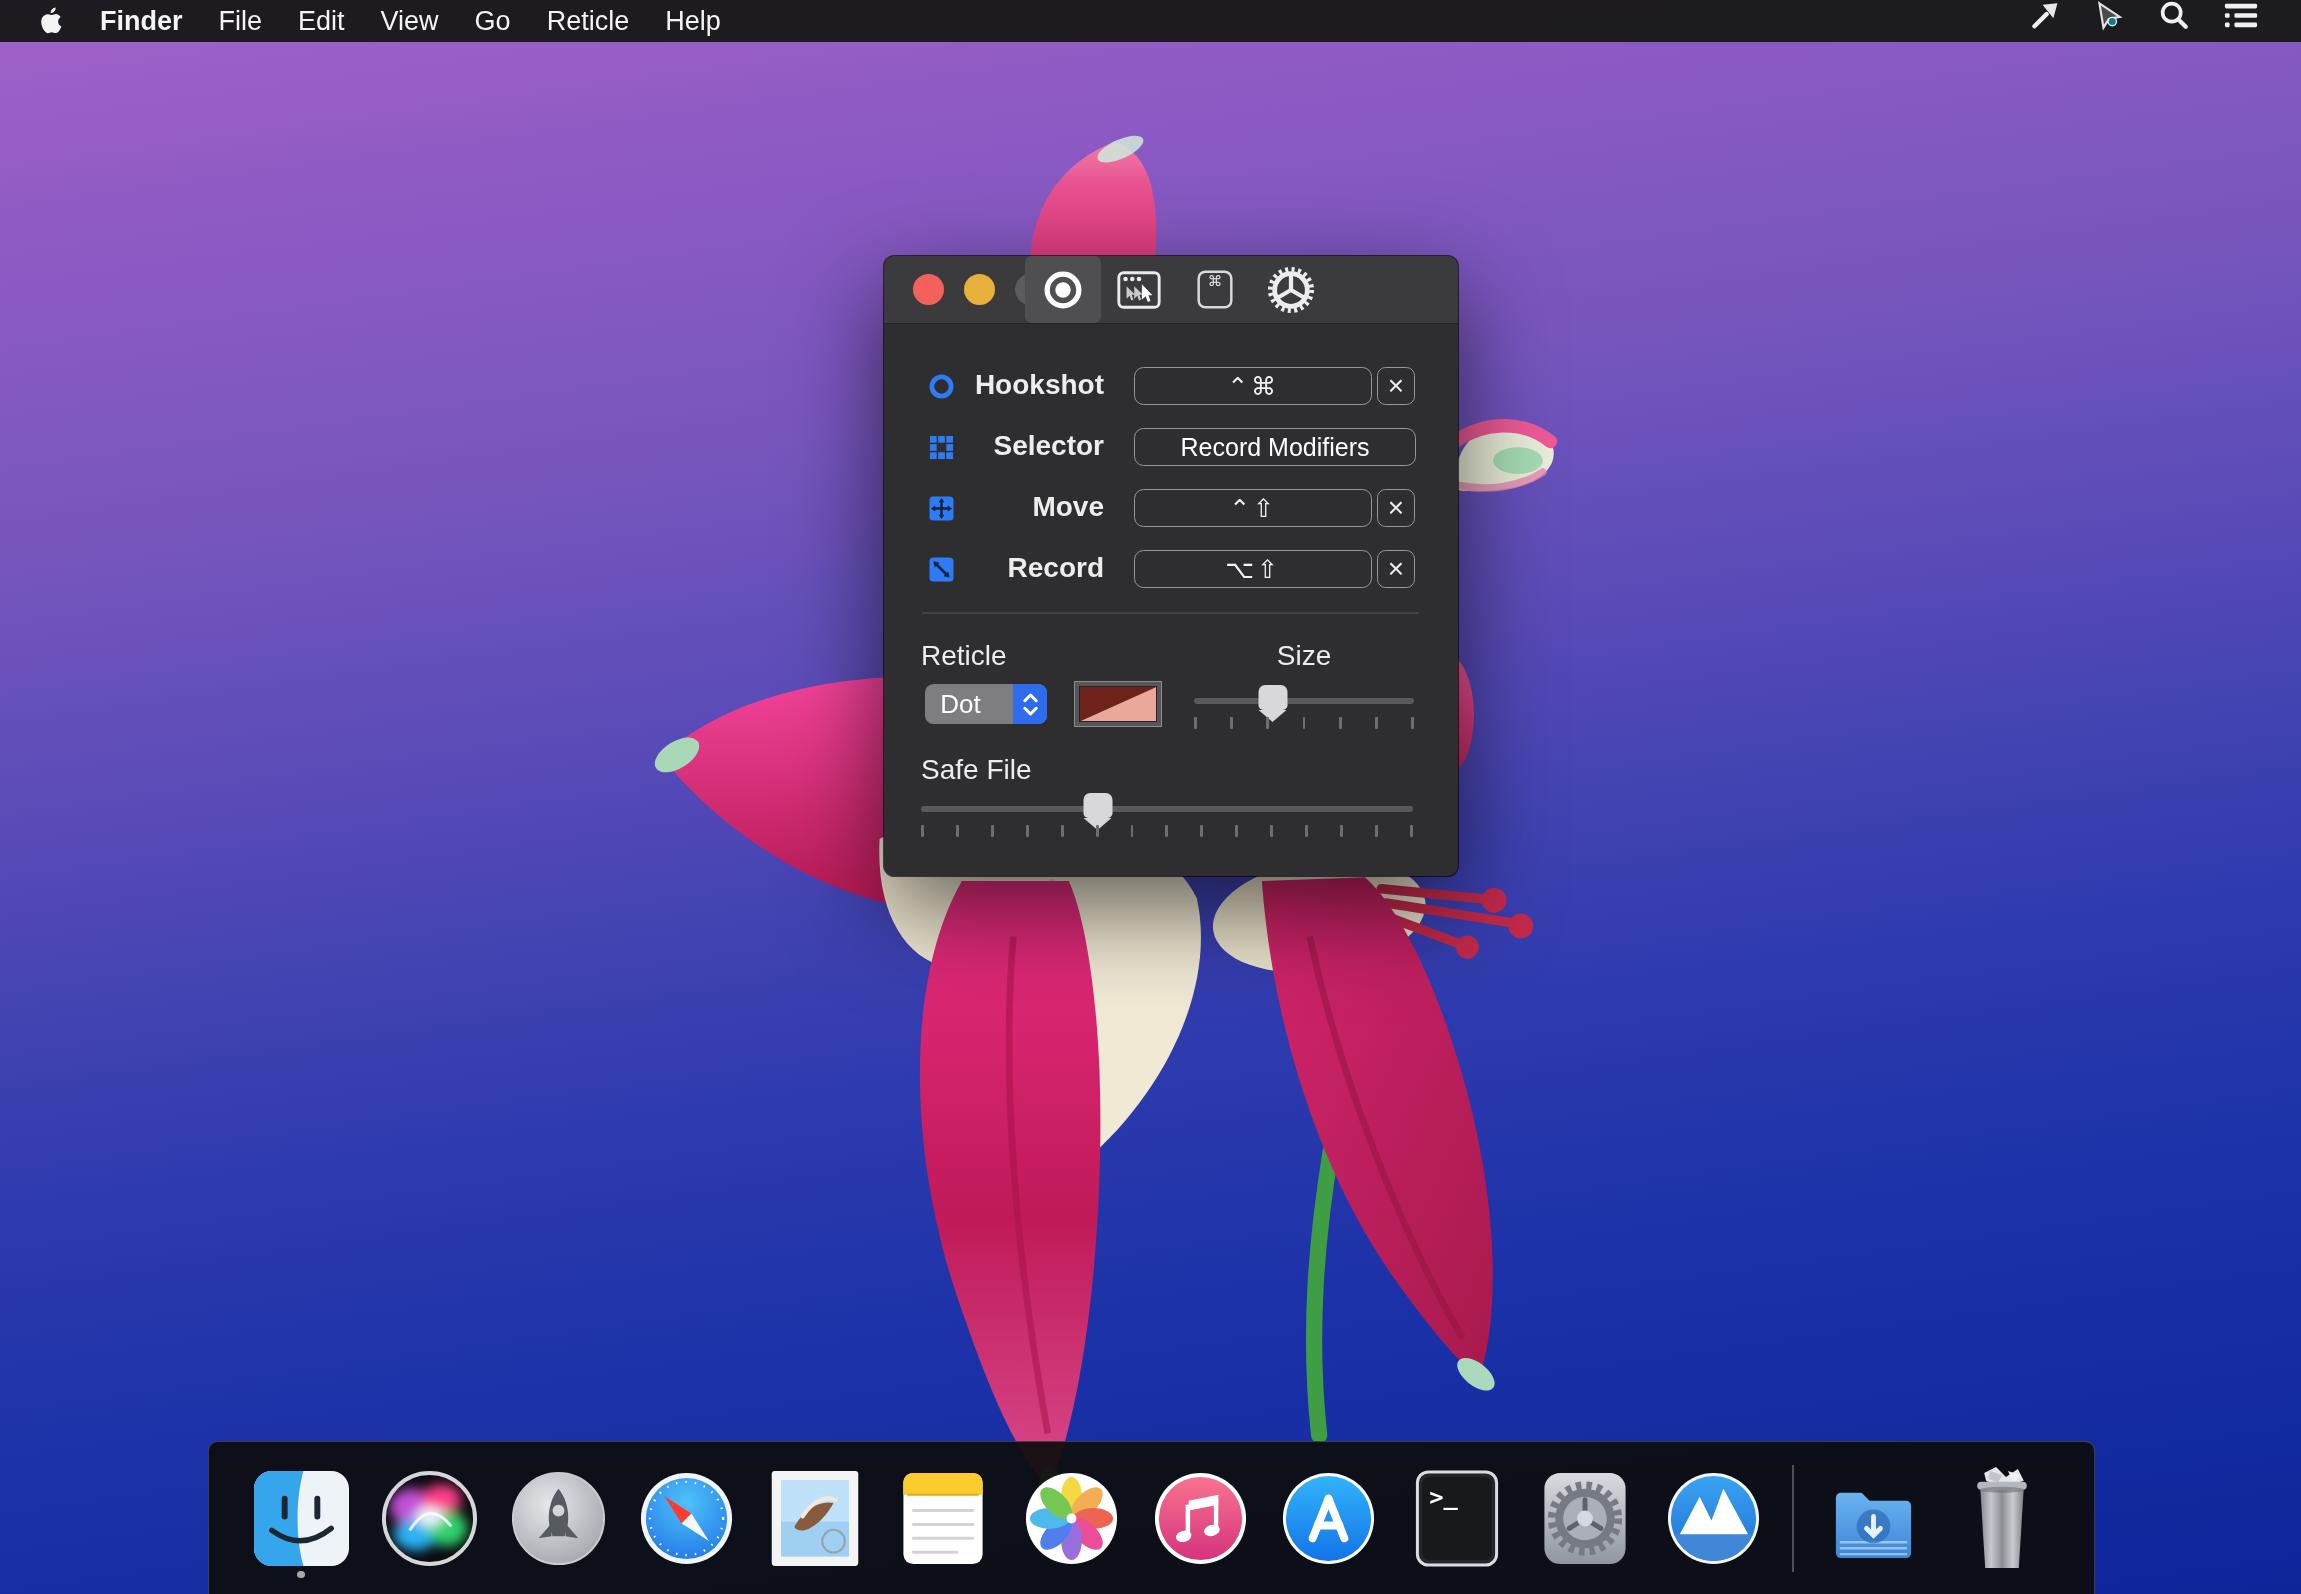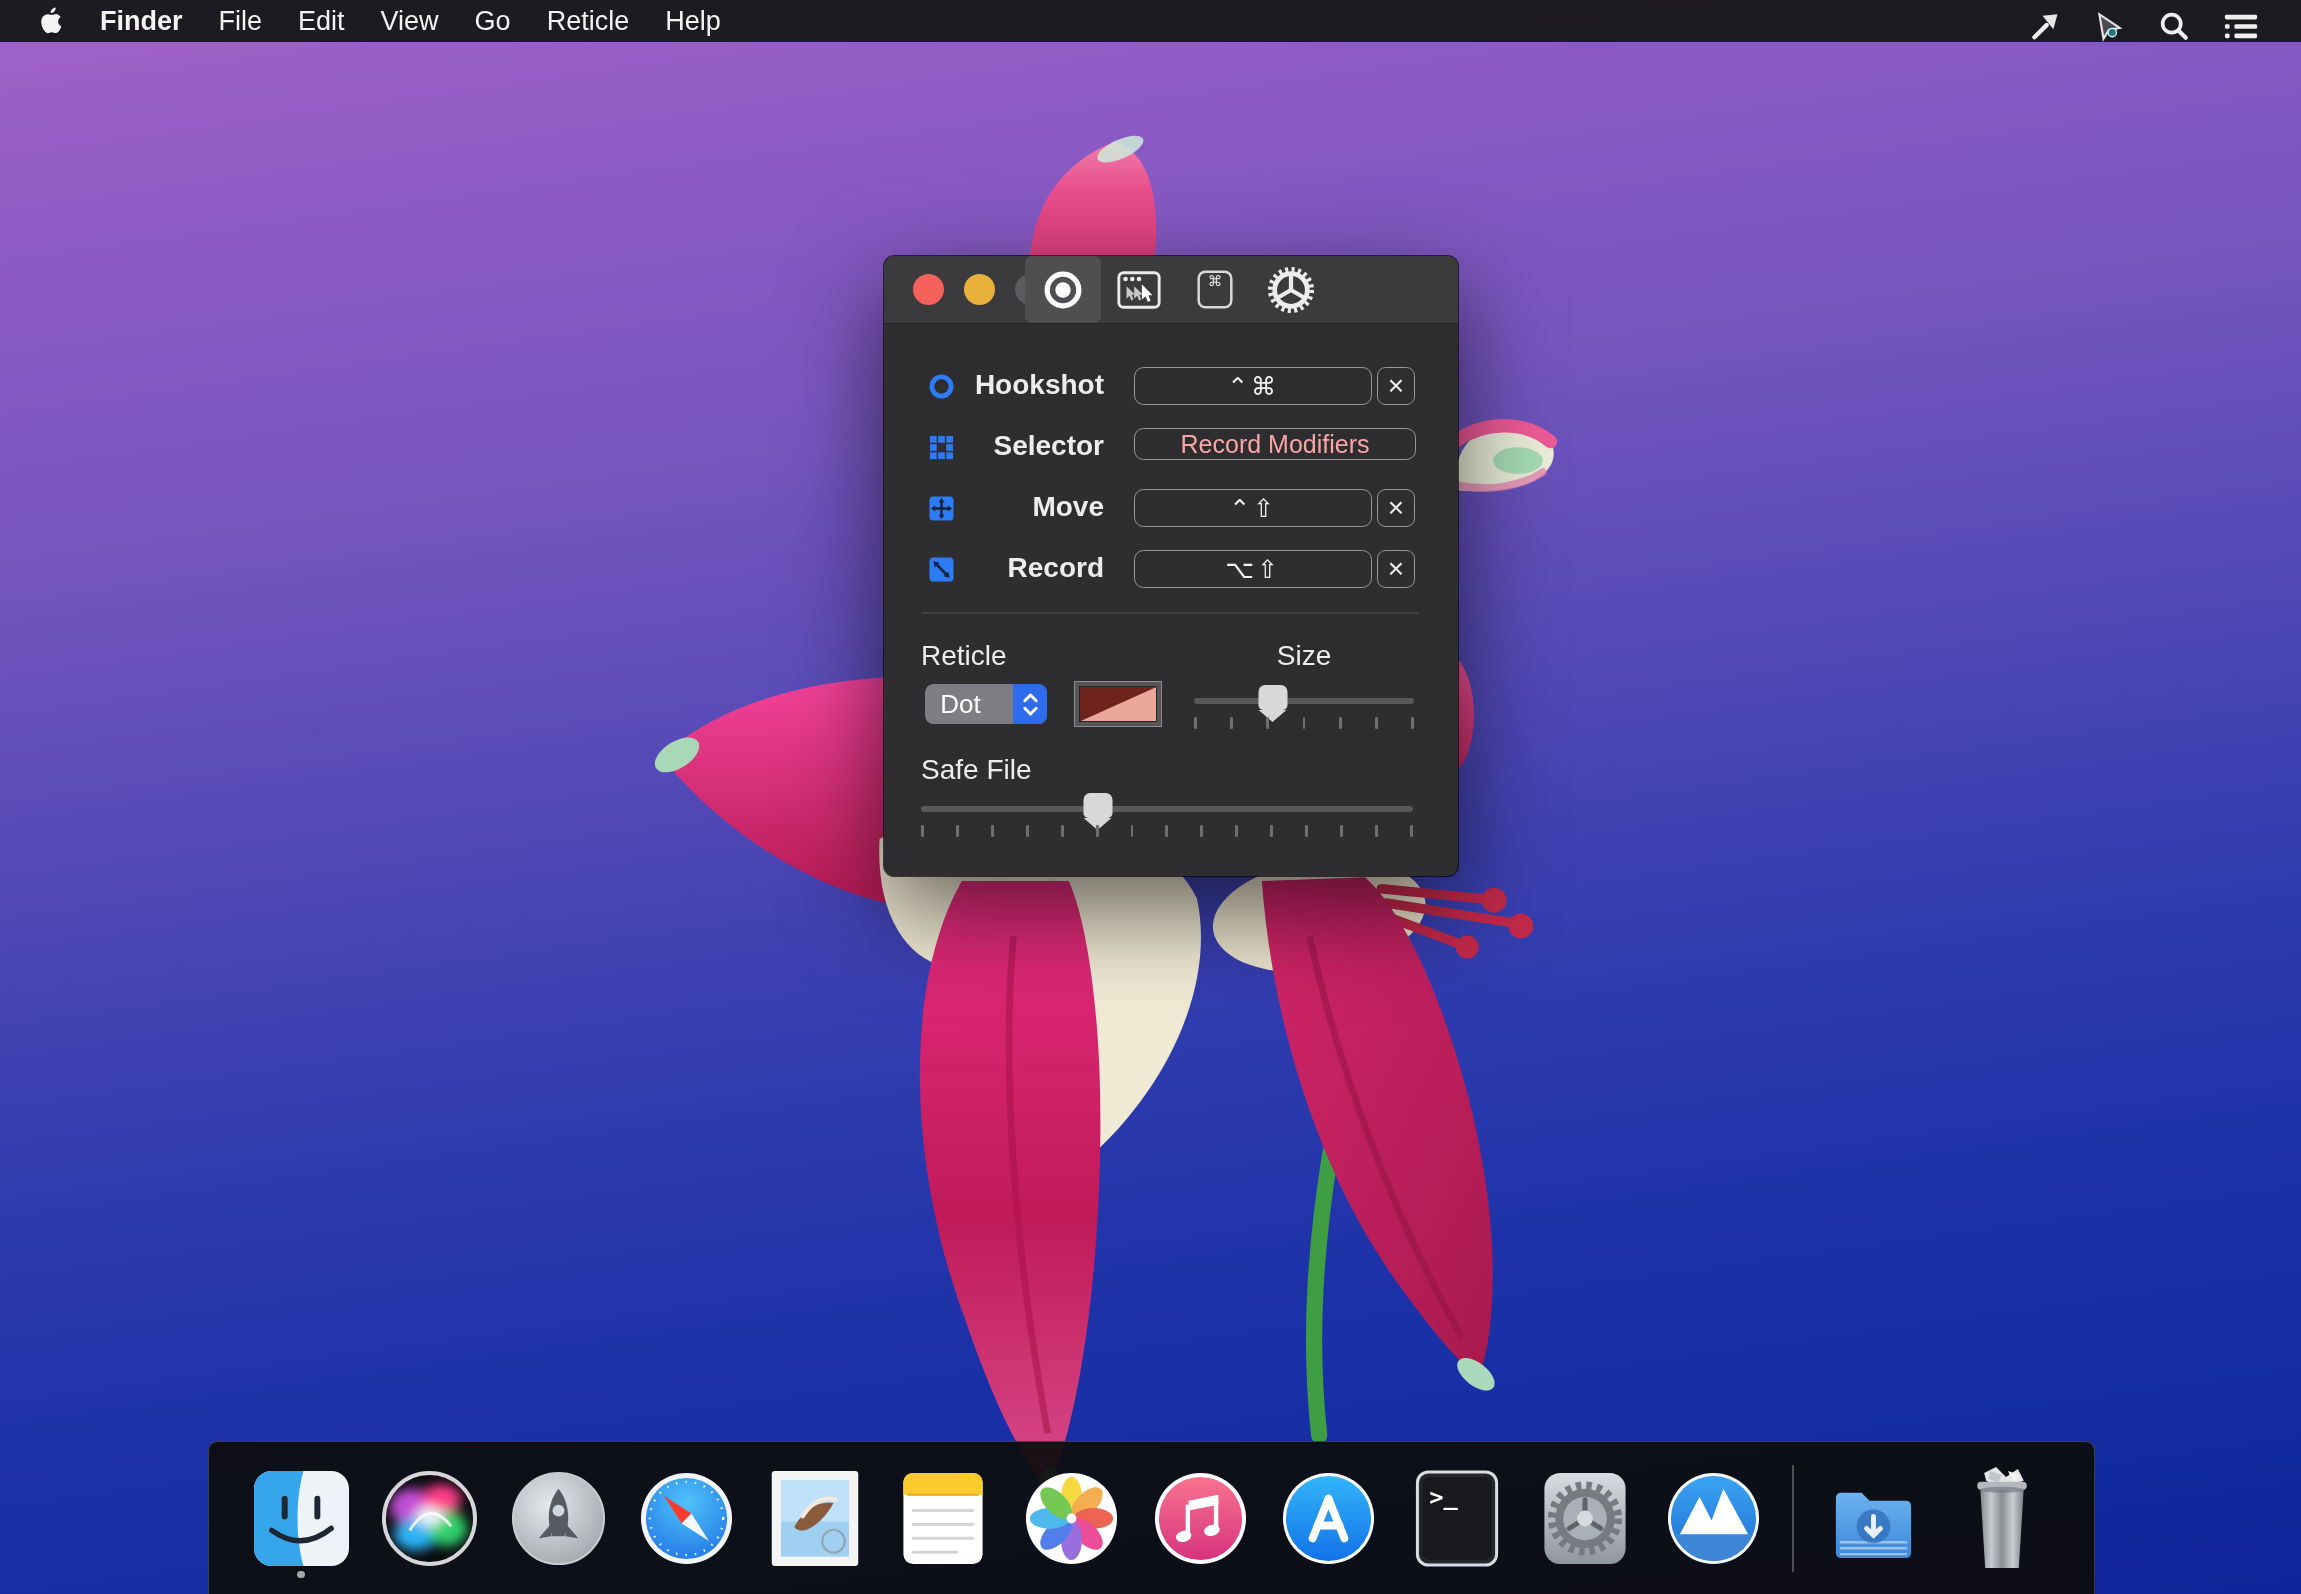--- a/index.html
+++ b/index.html
@@ -4,21 +4,21 @@
 <style>
   html,body{margin:0;padding:0;background:#000;}
   body{width:2302px;height:1594px;overflow:hidden;font-family:"Liberation Sans","DejaVu Sans",sans-serif;-webkit-font-smoothing:antialiased;}
   .stage{position:relative;width:2302px;height:1594px;overflow:hidden;}
 
   
   .wallpaper{position:absolute;inset:0;background:linear-gradient(172deg,#a263c8 0%,#8e5ac4 13%,#7756be 29%,#5349b6 46%,#2e3bae 63%,#1b31a8 78%,#122a9f 92%,#10249a 100%);}
   .flower{position:absolute;left:0;top:0;}
 
   
-  .menubar{position:absolute;left:0;top:0;width:2302px;height:42px;background:rgba(25,25,27,.97);display:flex;align-items:flex-end;z-index:40;}
+  .menubar{position:absolute;left:0;top:0;width:2302px;height:42px;background:rgba(25,25,27,.97);display:flex;align-items:flex-start;z-index:40;}
   .mb-left{display:flex;align-items:center;padding-left:21px;}
   .mb-apple{width:61px;display:flex;justify-content:center;align-items:center;}
   .mb-item{padding:0 18px;font-size:27px;color:#f4f4f5;line-height:42px;white-space:nowrap;}
   .mb-item.bold{font-weight:700;}
   .mb-right{margin-left:auto;display:flex;align-items:center;gap:32.5px;padding-right:42px;}
   .mb-ic{display:flex;align-items:center;justify-content:center;}
 
   
   .appwin{position:absolute;left:884px;top:256px;width:574px;height:620px;border-radius:10.5px;background:#2e2e30;box-shadow:0 34px 96px rgba(0,0,0,.6),0 0 0 1px rgba(0,0,0,.65);z-index:10;overflow:hidden;}
   .titlebar{position:relative;height:67px;background:#3b3b3d;border-bottom:1.9px solid #232325;}
@@ -29,21 +29,21 @@
   .light.gray{background:#5c5c5e;}
   .tabs{position:absolute;left:141px;top:0;height:67px;display:flex;}
   .tab{width:76px;height:67px;display:flex;align-items:center;justify-content:center;}
   .tab.selected{background:#4f4f52;border-radius:6.7px;}
 
   .row{position:absolute;left:0;width:574px;height:38px;}
   .row-icon{position:absolute;left:45px;top:6.7px;width:25px;height:25px;}
   .row-label{position:absolute;left:38px;top:1.9px;width:182px;text-align:right;font-size:28px;color:#ededee;font-weight:bold;}
   .sc-field{position:absolute;left:250px;top:0;width:238px;height:38px;border:1.9px solid #97979a;border-radius:9.6px;box-sizing:border-box;display:flex;align-items:center;justify-content:center;font-family:"DejaVu Sans",sans-serif;font-size:25px;letter-spacing:2.9px;color:#f2f2f3;}
   .clear-btn{position:absolute;left:493px;top:0;width:38px;height:38px;border:1.9px solid #97979a;border-radius:8.6px;box-sizing:border-box;display:flex;align-items:center;justify-content:center;font-size:28px;color:#ededee;line-height:1;}
-  .rec-btn{position:absolute;left:250px;top:0;width:282px;height:32px;border:1.9px solid #97979a;border-radius:9.6px;box-sizing:border-box;display:flex;align-items:center;justify-content:center;font-size:25px;color:#fca5a5;}
+  .rec-btn{position:absolute;left:250px;top:0;width:282px;height:38px;border:1.9px solid #97979a;border-radius:9.6px;box-sizing:border-box;display:flex;align-items:center;justify-content:center;font-size:25px;color:#ffffff;}
   .divider{position:absolute;left:38px;top:356px;width:497px;height:1.9px;background:#424244;}
   .sec-label{position:absolute;font-size:28px;color:#ededee;}
 
   .dropdown{position:absolute;left:41px;top:428px;width:122px;height:40px;border-radius:8.6px;background:#7d7d82;display:flex;align-items:center;overflow:hidden;}
   .dd-text{flex:1;padding-left:15.3px;font-size:26px;color:#ffffff;}
   .dd-cap{width:34px;height:40px;background:#2f6ced;display:flex;align-items:center;justify-content:center;}
 
   .colorwell{position:absolute;left:190px;top:425px;width:88px;height:46px;background:#565658;border:1.9px solid #8e8e90;box-sizing:border-box;padding:4.8px;}
   .cw-inner{width:100%;height:100%;position:relative;outline:1px solid #242426;}
 

